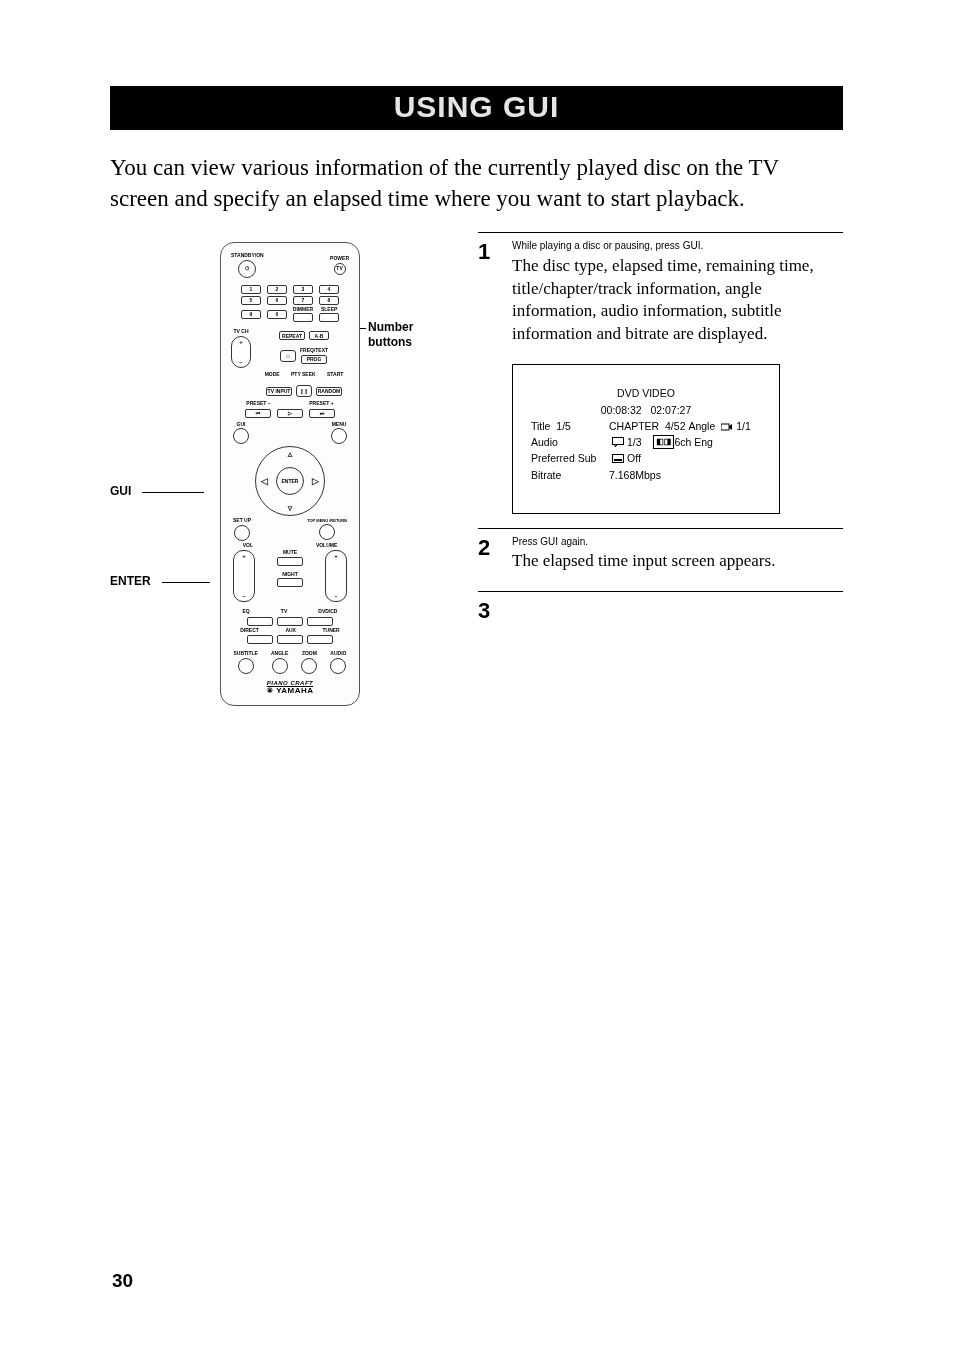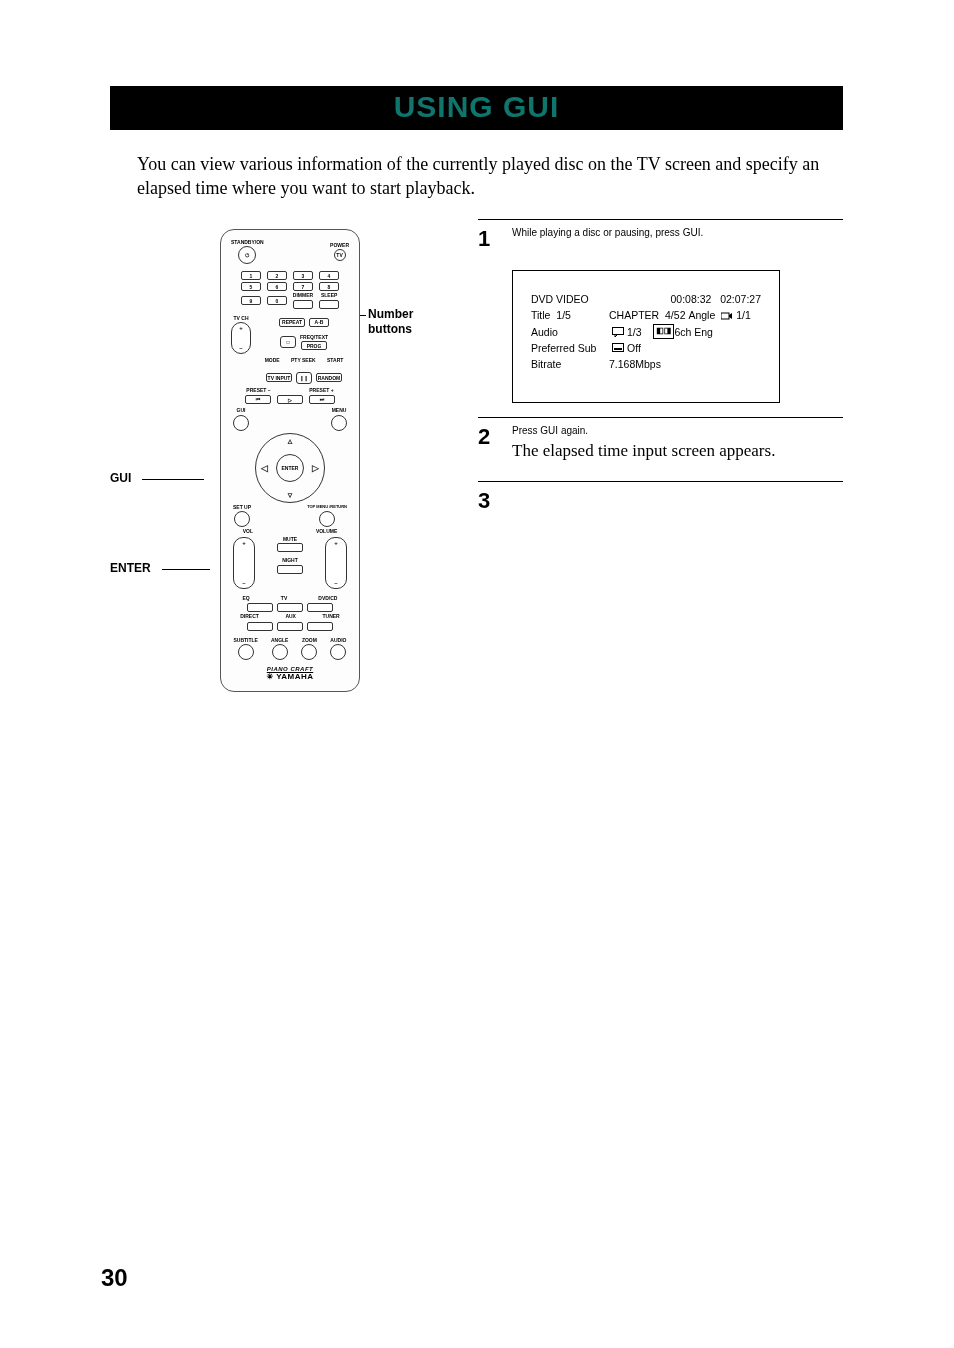--- a/index.html
+++ b/index.html
@@ -6,36 +6,35 @@
     body {
       width: 954px;
       height: 1348px;
       background: #fff;
       font-family: "Times New Roman", Times, serif;
       padding: 86px 90px 40px 110px;
       position: relative;
     }
     .title-bar {
       background: #000;
-      color: #0f766e;
+      color: #e5e5e5;
       text-align: center;
       font-family: Arial, "Helvetica Neue", Helvetica, sans-serif;
       font-weight: 700;
       font-size: 30px;
       letter-spacing: 1px;
       padding: 4px 0 6px 0;
       margin-bottom: 22px;
       width: 733px;
     }
     .intro {
-      font-size: 18px;
+      font-size: 23px;
       line-height: 1.35;
       margin-bottom: 18px;
       width: 733px;
-      margin-left: 27px;
     }
     .columns {
       display: flex;
       align-items: flex-start;
       width: 733px;
     }
     .col-left {
       width: 360px;
       position: relative;
       padding-top: 6px;
@@ -151,29 +150,29 @@
       border: 1px solid #000;
       margin: 16px 0 14px 34px;
       padding: 20px 18px 30px 18px;
       font-family: Arial, Helvetica, sans-serif;
       font-size: 10.5px;
       line-height: 1.55;
     }
     .osd-row { display:flex; align-items:center; white-space:nowrap;}
     .osd-row .label { min-width: 78px; }
     .osd svg { vertical-align: middle; margin: 0 3px;}
-    .osd .spread { display:flex; justify-content:space-between; width:100%;}
+    .osd .spread { display:flex; justify-content:space-between; width:100%;flex-direction:column;}
 
     .page-num {
       position:absolute;
-      left: 101px;
+      left: 112px;
       bottom: 56px;
       font-family: Arial, Helvetica, sans-serif;
       font-weight: 700;
-      font-size: 24px;
+      font-size: 19px;
     }
   </style>
 </head>
 <body>
 
 <div class="title-bar">USING GUI</div>
 
 <p class="intro">You can view various information of the currently played disc on the TV screen and specify an elapsed time where you want to start playback.</p>
 
 <div class="columns">
@@ -385,20 +384,21 @@
       </div>
     </div>
   </div>
 
   <div class="col-right">
 
     <div class="step">
       <div class="step-num">1</div>
       <div class="step-body">
         <div class="step-title">While playing a disc or pausing, press GUI.</div>
+        <div class="step-text">The disc type, elapsed time, remaining time, title/chapter/track information, angle information, audio information, subtitle information and bitrate are displayed.</div>
       </div>
     </div>
 
     <div class="osd">
       <div class="osd-row spread">
         <span>DVD VIDEO</span>
         <span>
           <span>00:08:32</span>&nbsp;&nbsp;
           <span>02:07:27</span>
         </span>

